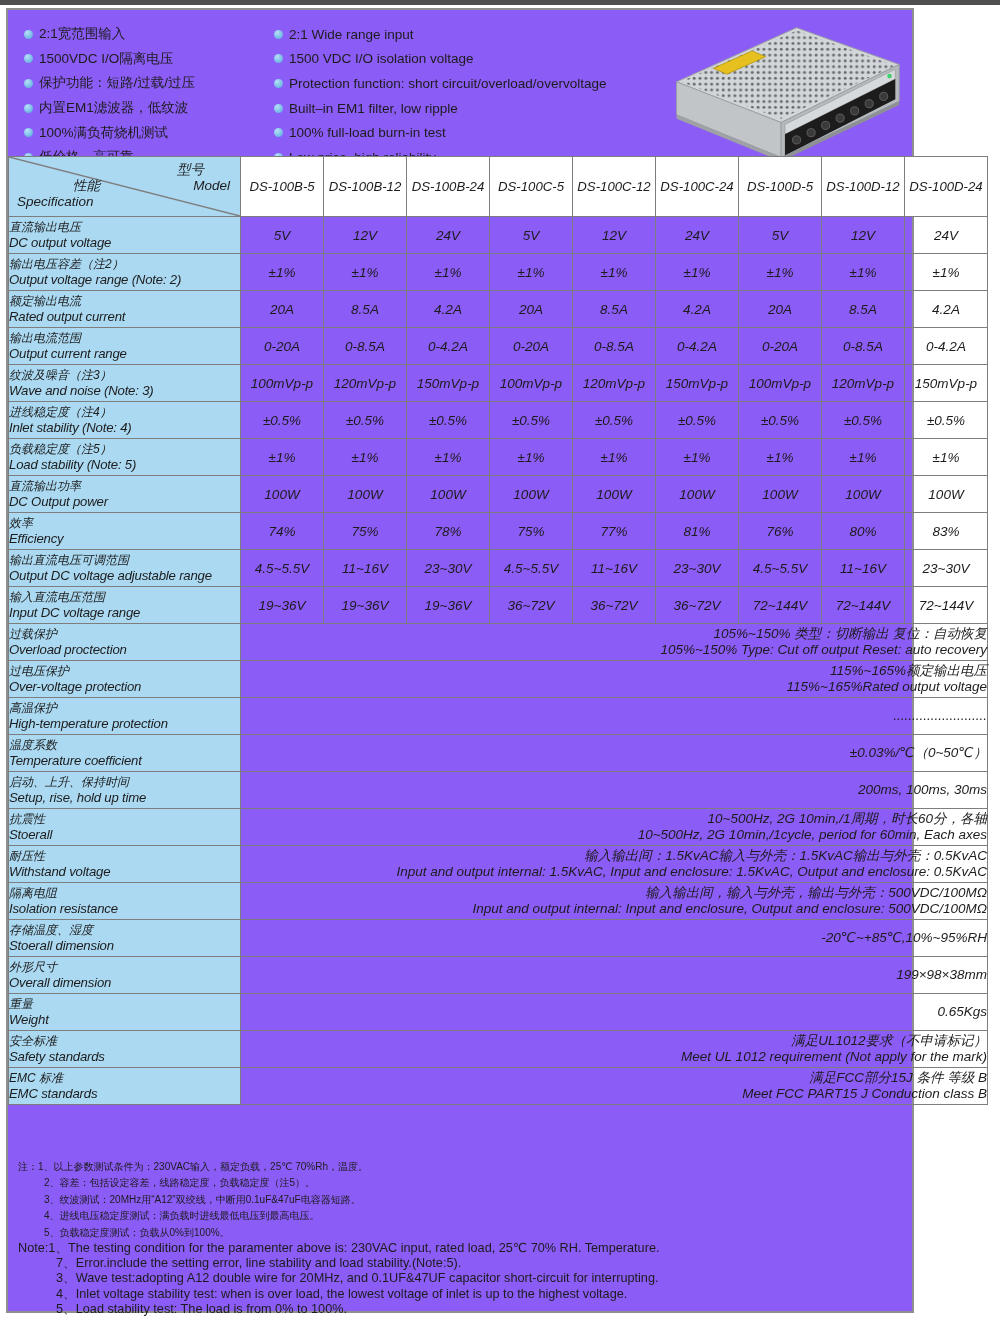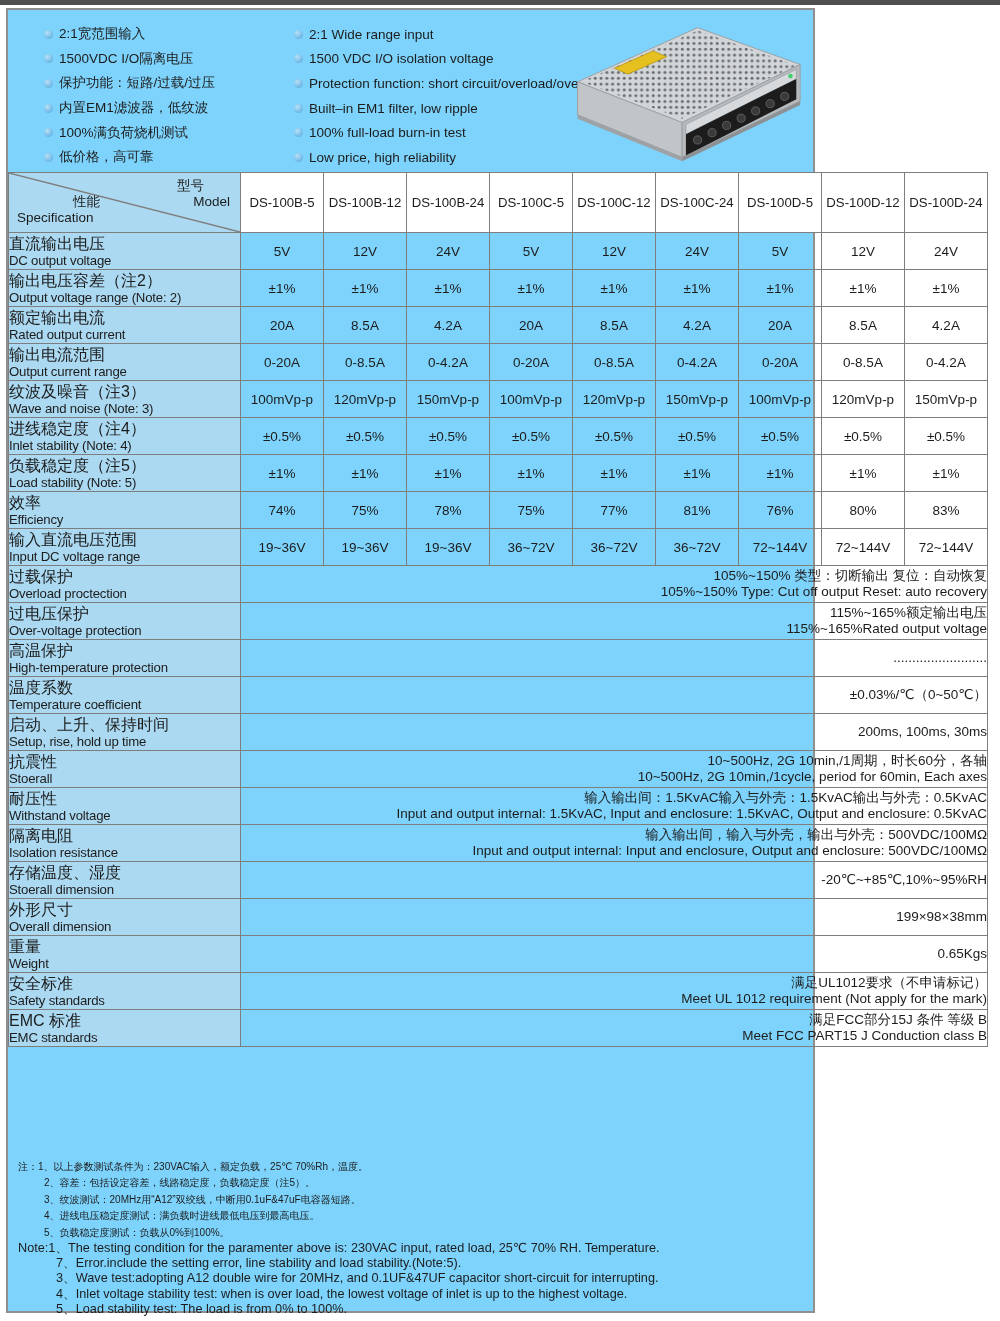--- a/index.html
+++ b/index.html
@@ -3,52 +3,52 @@
 <meta charset="utf-8">
 <style>
   html,body { margin:0; padding:0; }
   body {
     width:1000px; height:1321px; position:relative; background:#ffffff;
     font-family:"Liberation Sans","DejaVu Sans",sans-serif; color:#1c1c1c;
     overflow:hidden;
   }
   .top-strip { position:absolute; top:0; left:0; width:1000px; height:5px; background:#4f4f4f; }
   .frame {
-    position:absolute; left:6px; top:8px; width:809px; height:1305px;
-    border:2px solid #8f8f8f; box-sizing:border-box; background:#7dd3fc;padding-left:20px;
+    position:absolute; left:6px; top:8px; width:908px; height:1305px;
+    border:2px solid #8f8f8f; box-sizing:border-box; background:#8b5cf6;
   }
   
   .top-section { position:relative; height:162px; }
   ul.features { position:absolute; top:12px; list-style:none; margin:0; padding:0; }
   ul.features.zh { left:16px; }
   ul.features.en { left:266px; }
   ul.features li { height:24.6px; display:flex; align-items:center; font-size:13.5px; white-space:nowrap; }
   .bullet {
     width:9px; height:9px; border-radius:50%; flex:none; margin-right:6px;
     background:radial-gradient(circle at 35% 30%, #b8e0f6, #4da6dd);
   }
   .product { position:absolute; right:4px; top:8px; width:248px; height:150px; }
   
   table.spec {
-    position:absolute; top:162px; left:0; width:980px;
-    border-collapse:collapse; table-layout:fixed;
+    position:absolute; top:146px; left:0; width:980px;
+    border-collapse:collapse; table-layout:fixed;font-style:italic;
   }
   table.spec th, table.spec td { border:1px solid #7e7e7e; padding:0; box-sizing:border-box; }
   table.spec tr { height:37px; }
   table.spec tr.head { height:60px; }
   th.corner { background:#abd9f2; position:relative; }
   th.corner .diag { position:absolute; inset:0; width:100%; height:100%; }
   th.corner span { position:absolute; font-weight:normal; font-size:13.5px; white-space:nowrap; }
   th.corner .c-model-zh { top:4px;  right:36px; }
   th.corner .c-model-en { top:21px; right:10px; }
   th.corner .c-spec-zh  { top:20px; left:64px; }
   th.corner .c-spec-en  { top:37px; left:8px;text-align:right; }
   th.model { font-weight:normal; font-size:13.2px; text-align:center; background:#fff; }
   td.label { background:#abd9f2; text-align:left; padding:2px 3px 2px 10px; }
-  td.label .zh { font-size:16px; line-height:1.2; }
+  td.label .zh { font-size:12px; line-height:1.2; }
   td.label .en { font-size:13.2px; line-height:1.15; letter-spacing:-0.2px; }
   td.val { text-align:center; font-size:13.5px; }
   td.merged { text-align:right; padding-left:20px; font-size:13.5px; }
   td.merged div { line-height:1.22; white-space:nowrap; }
   
   .notes { position:absolute; top:1149px; left:10px; right:6px; }
   ul.notes-list { list-style:none; margin:0; padding:0; }
   ul.notes-list.zh li { font-size:10px; line-height:16.4px; white-space:nowrap; }
   ul.notes-list.en li { font-size:12.7px; line-height:15.2px; white-space:nowrap; }
   ul.notes-list.zh li.cont { padding-left:26px; }
@@ -279,32 +279,62 @@
           <td class="val">±1%</td>
           <td class="val">±1%</td>
           <td class="val">±1%</td>
           <td class="val">±1%</td>
           <td class="val">±1%</td>
           <td class="val">±1%</td>
           <td class="val">±1%</td>
         </tr>
         <tr>
           <td class="label">
+            <div class="zh">直流输出功率</div>
+            <div class="en">DC Output power</div>
+          </td>
+          <td class="val">100W</td>
+          <td class="val">100W</td>
+          <td class="val">100W</td>
+          <td class="val">100W</td>
+          <td class="val">100W</td>
+          <td class="val">100W</td>
+          <td class="val">100W</td>
+          <td class="val">100W</td>
+          <td class="val">100W</td>
+        </tr>
+        <tr>
+          <td class="label">
             <div class="zh">效率</div>
             <div class="en">Efficiency</div>
           </td>
           <td class="val">74%</td>
           <td class="val">75%</td>
           <td class="val">78%</td>
           <td class="val">75%</td>
           <td class="val">77%</td>
           <td class="val">81%</td>
           <td class="val">76%</td>
           <td class="val">80%</td>
           <td class="val">83%</td>
+        </tr>
+        <tr>
+          <td class="label">
+            <div class="zh">输出直流电压可调范围</div>
+            <div class="en">Output DC voltage adjustable range</div>
+          </td>
+          <td class="val">4.5~5.5V</td>
+          <td class="val">11~16V</td>
+          <td class="val">23~30V</td>
+          <td class="val">4.5~5.5V</td>
+          <td class="val">11~16V</td>
+          <td class="val">23~30V</td>
+          <td class="val">4.5~5.5V</td>
+          <td class="val">11~16V</td>
+          <td class="val">23~30V</td>
         </tr>
         <tr>
           <td class="label">
             <div class="zh">输入直流电压范围</div>
             <div class="en">Input DC voltage range</div>
           </td>
           <td class="val">19~36V</td>
           <td class="val">19~36V</td>
           <td class="val">19~36V</td>
           <td class="val">36~72V</td>

